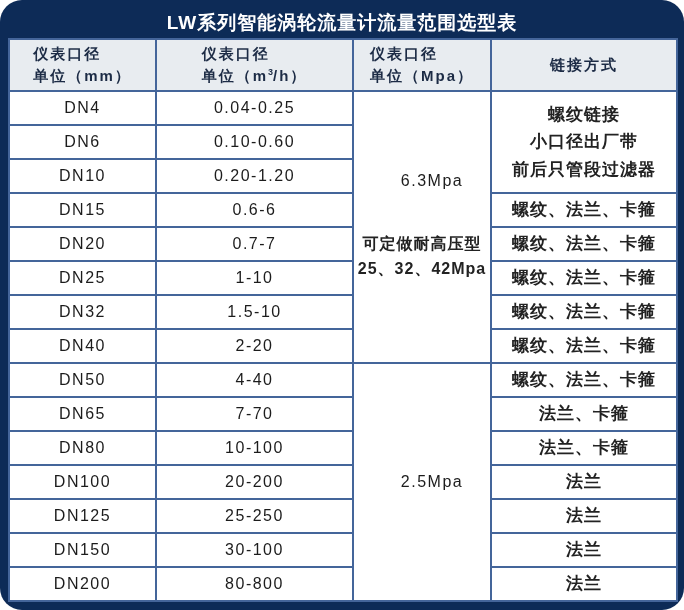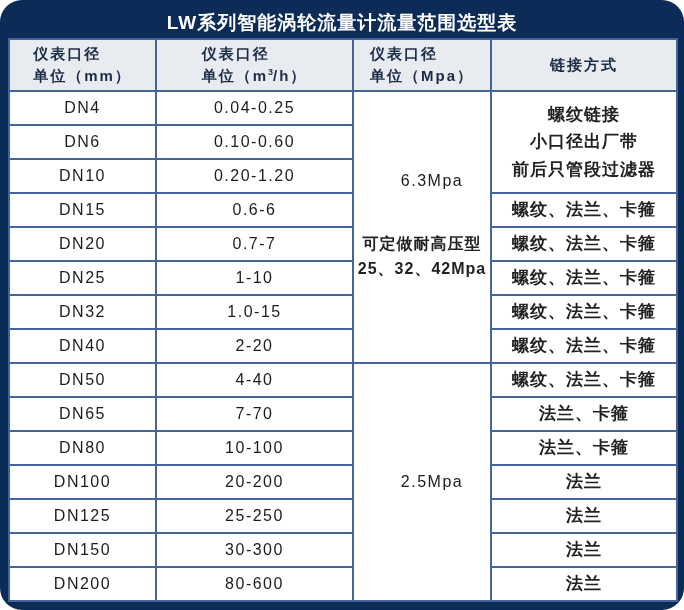--- a/index.html
+++ b/index.html
@@ -163,21 +163,21 @@
         <td class="flow">0.7-7</td>
         <td class="conn">螺纹、法兰、卡箍</td>
       </tr>
       <tr>
         <td class="dn">DN25</td>
         <td class="flow">1-10</td>
         <td class="conn">螺纹、法兰、卡箍</td>
       </tr>
       <tr>
         <td class="dn">DN32</td>
-        <td class="flow">1.0-15</td>
+        <td class="flow">1.5-10</td>
         <td class="conn">螺纹、法兰、卡箍</td>
       </tr>
       <tr>
         <td class="dn">DN40</td>
         <td class="flow">2-20</td>
         <td class="conn">螺纹、法兰、卡箍</td>
       </tr>
       <tr>
         <td class="dn">DN50</td>
         <td class="flow">4-40</td>
@@ -201,23 +201,23 @@
         <td class="flow">20-200</td>
         <td class="conn">法兰</td>
       </tr>
       <tr>
         <td class="dn">DN125</td>
         <td class="flow">25-250</td>
         <td class="conn">法兰</td>
       </tr>
       <tr>
         <td class="dn">DN150</td>
-        <td class="flow">30-300</td>
+        <td class="flow">30-100</td>
         <td class="conn">法兰</td>
       </tr>
       <tr>
         <td class="dn">DN200</td>
-        <td class="flow">80-600</td>
+        <td class="flow">80-800</td>
         <td class="conn">法兰</td>
       </tr>
     </tbody>
   </table>
 </div>
 
 </body></html>

